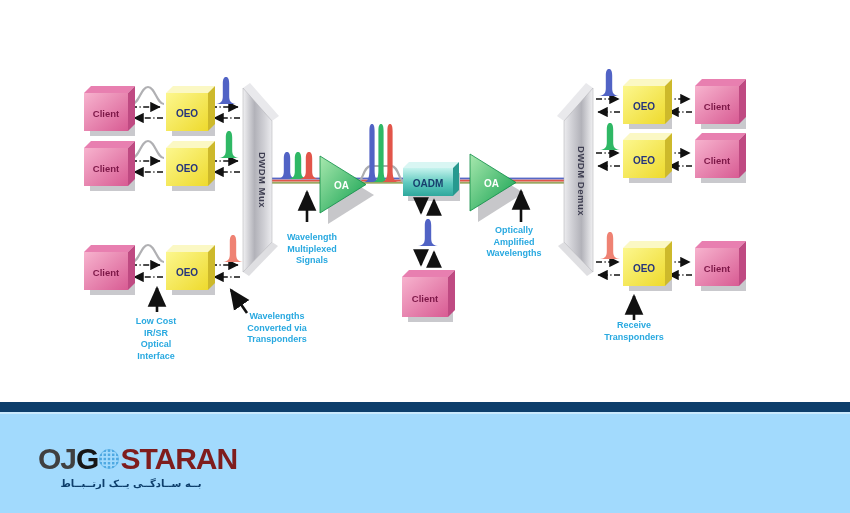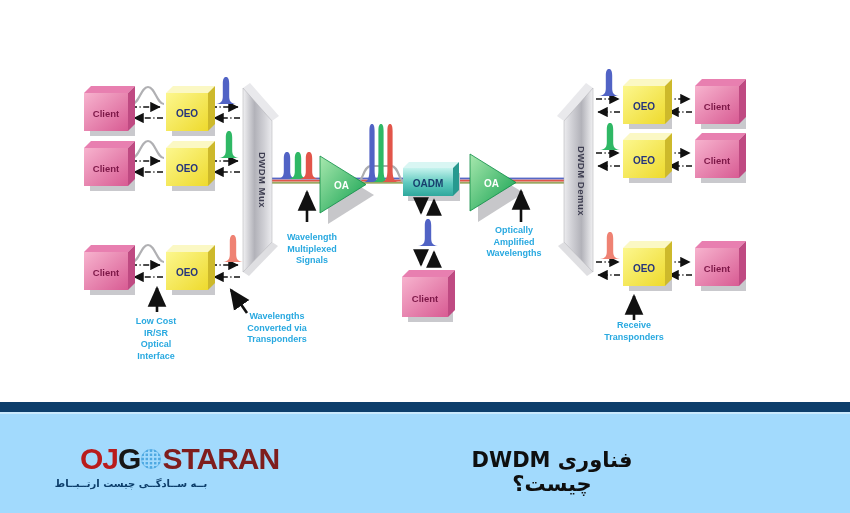--- a/index.html
+++ b/index.html
@@ -5,21 +5,21 @@
   html,body{margin:0;padding:0;}
   .page{position:relative;width:850px;height:513px;background:#ffffff;overflow:hidden;
         font-family:"Liberation Sans",sans-serif;}
   .diagram-svg{position:absolute;left:0;top:0;}
   .navy-bar{position:absolute;left:0;top:402px;width:850px;height:10px;background:#0d3e6b;}
   .footer{position:absolute;left:0;top:412px;width:850px;height:101px;background:#a2dafd;
           border-top:2px solid #c9e9fd;box-sizing:border-box;}
   .brand{position:absolute;left:38px;top:30px;}
   .logo-row{font-weight:bold;font-size:30px;line-height:1;letter-spacing:-1px;
             display:flex;align-items:center;font-family:"Liberation Sans",sans-serif;}
-  .logo-oj{color:#b91c1c;margin-left:42px;}
+  .logo-oj{color:#404040;}
   .logo-g{color:#161616;}
   .globe{display:inline-block;width:20px;height:20px;border-radius:50%;margin:0 1px;
          background:radial-gradient(circle,#4fa9e2 1.3px,rgba(0,0,0,0) 1.5px);
          background-size:4.2px 4.2px;background-position:center;
          box-shadow:inset 0 0 0 1px rgba(79,169,226,.55);}
   .logo-staran{color:#7f1d1d;}
   .tagline{margin-top:4px;width:186px;text-align:center;font-size:10px;font-weight:bold;
            color:#0d3e6b;letter-spacing:1px;direction:rtl;
            font-family:"DejaVu Sans",sans-serif;}
   .poster-title{position:absolute;left:452px;top:34px;width:200px;text-align:center;
@@ -304,18 +304,17 @@
 <div class="navy-bar"></div>
 
 <div class="footer">
   <div class="brand">
     <div class="logo-row">
       <span class="logo-oj">OJ</span>
           <span class="logo-g">G</span>
           <span class="globe"></span>
           <span class="logo-staran">STARAN</span>
     </div>
-    <div class="tagline">بــه ســادگــی چیست ارتــبــاط</div>
+    <div class="tagline">بــه ســادگــی یــک ارتــبــاط</div>
   </div>
-  <div class="poster-title">فناوری DWDM چیست؟</div>
 </div>
 
 </div>
 
 </body></html>

